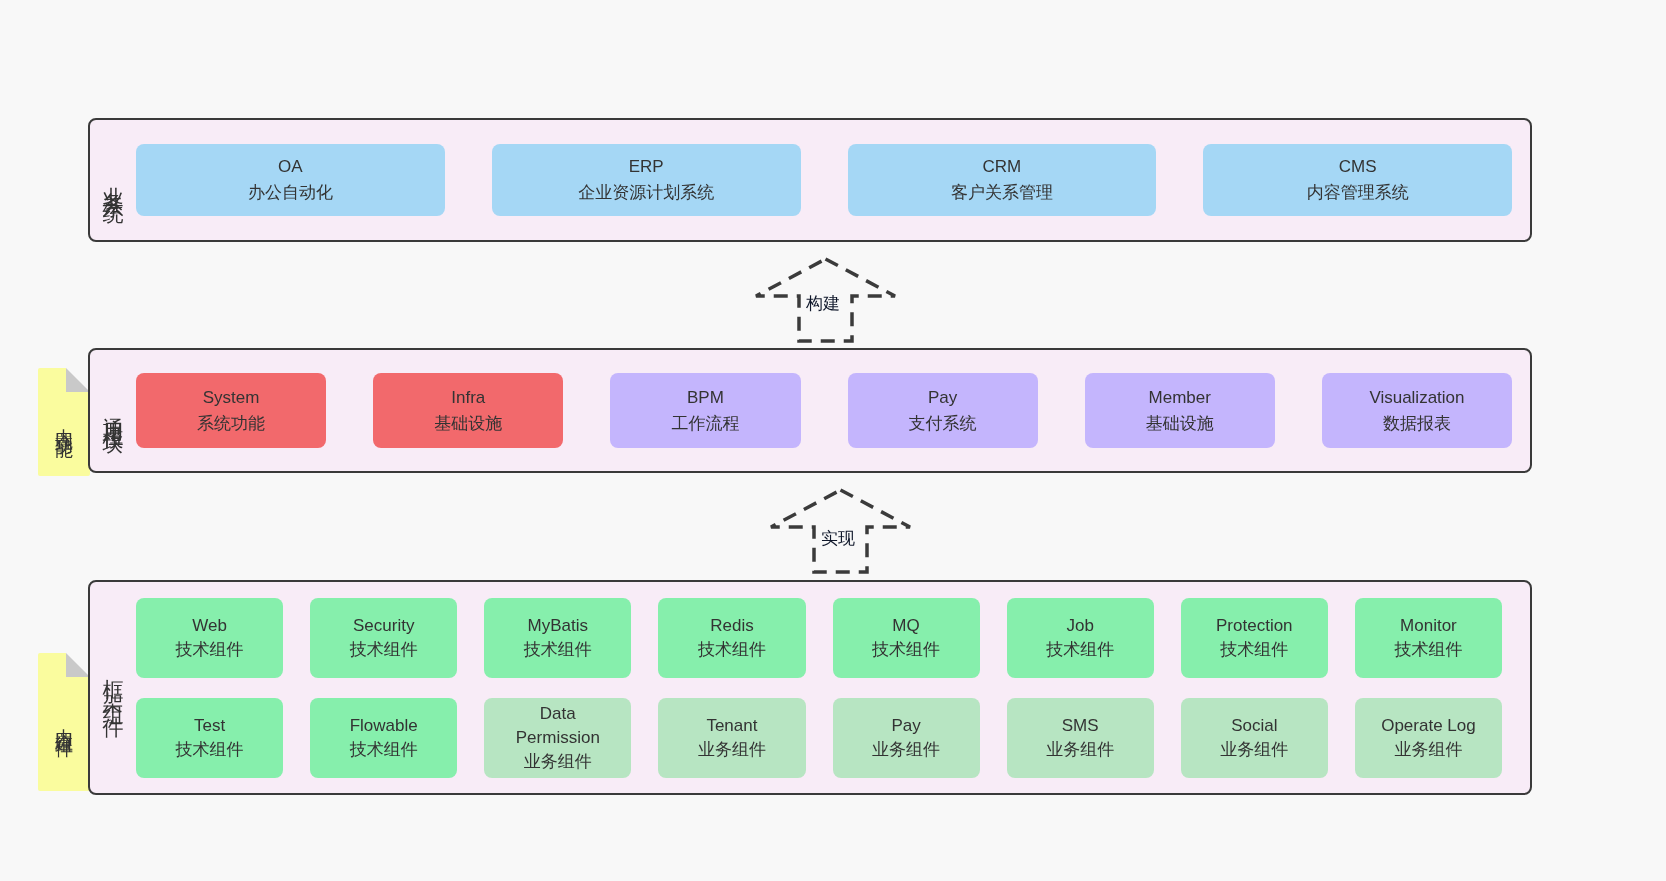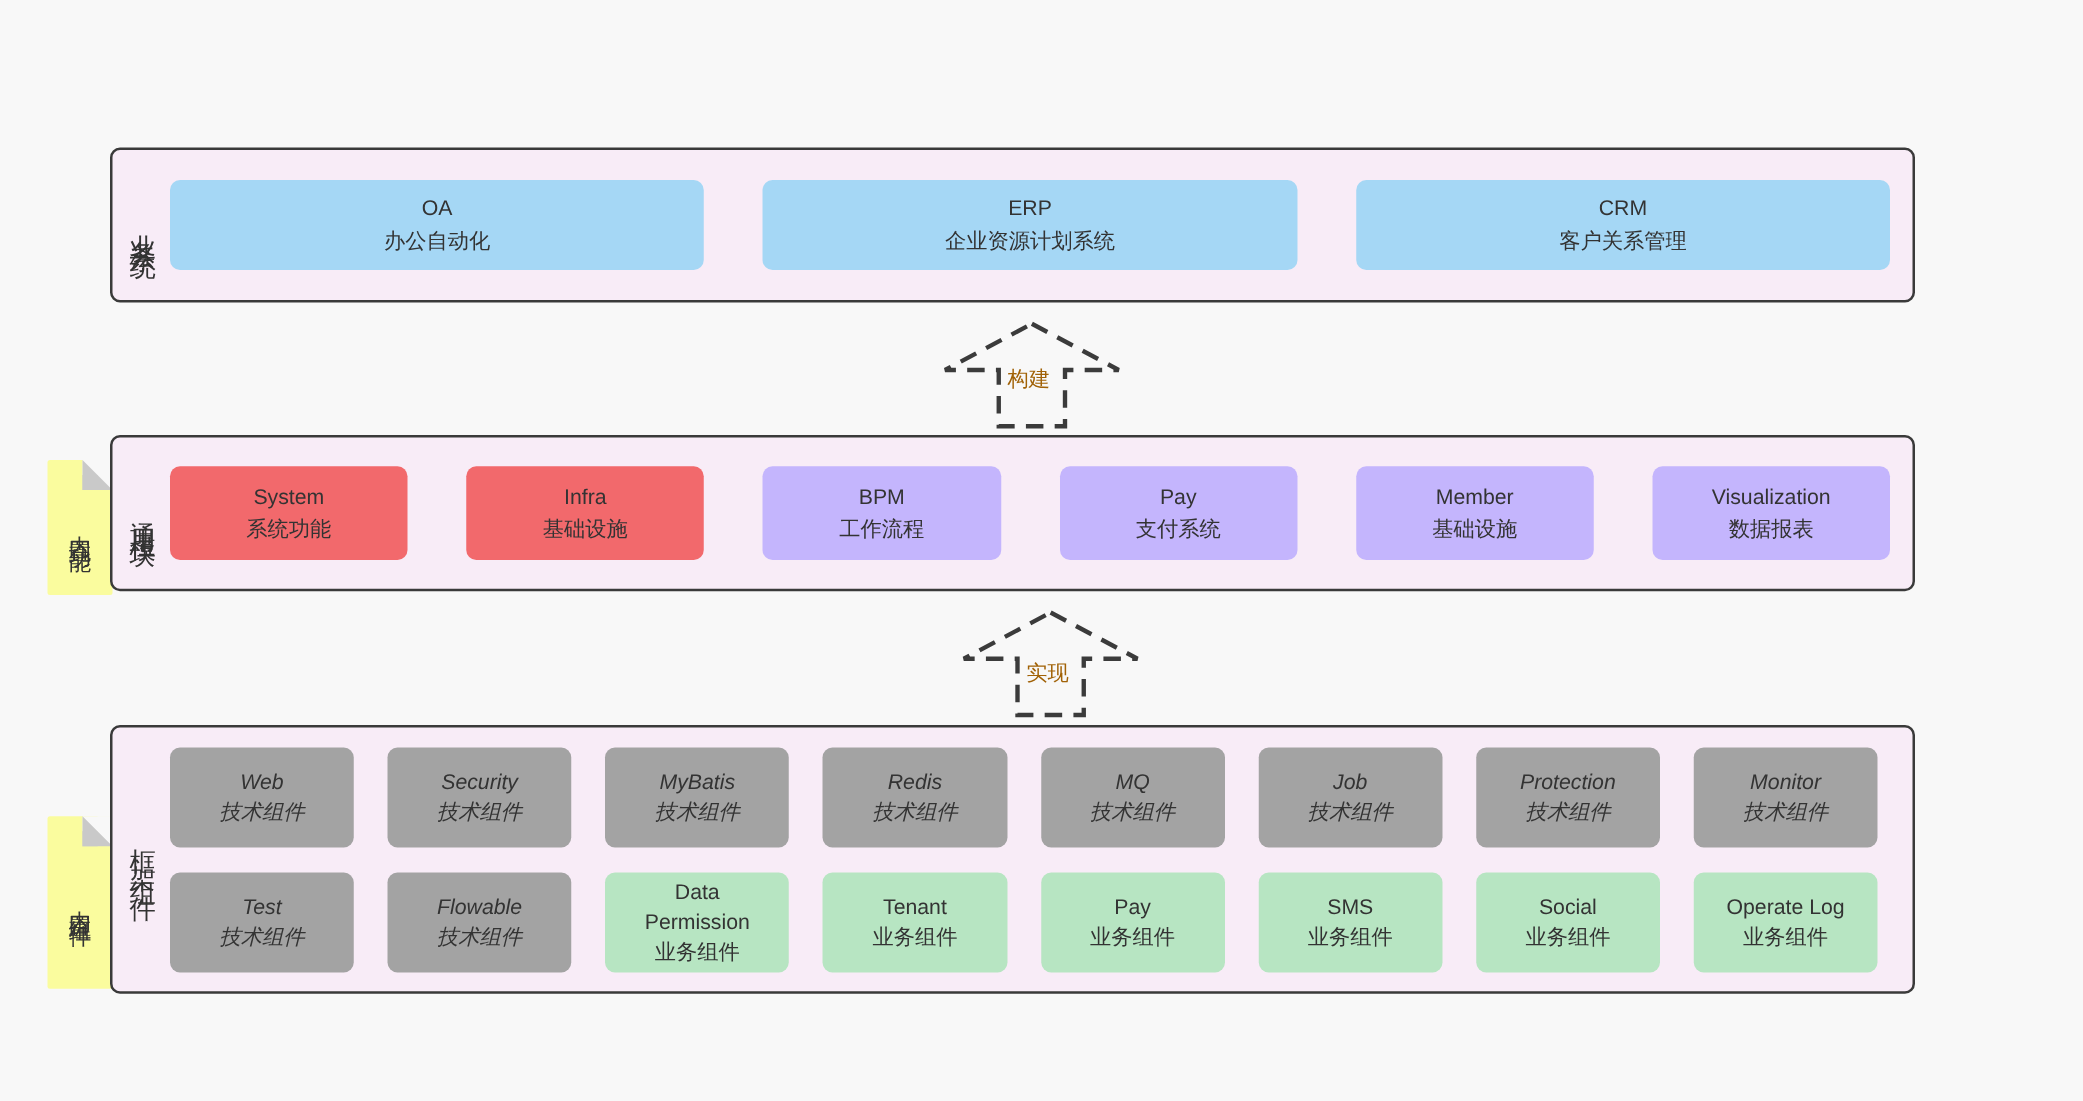--- a/index.html
+++ b/index.html
@@ -64,30 +64,30 @@
   }
   .gbox{
     height:80px;border-radius:8px;padding:0 12px;box-sizing:border-box;
     display:flex;flex-direction:column;align-items:center;justify-content:center;
     text-align:center;font-size:17px;line-height:24px;color:#333;
   }
 
   .b-blue{background:#a5d7f5;}
   .b-red{background:#f2696c;}
   .b-pink{background:#c4b5fd;}
-  .b-green{background:#a3a3a3;font-style:italic;}
+  .b-green{background:#86efac;}
   .b-lgreen{background:#b7e5c2;}
 
   
   .arrow{position:absolute;z-index:2;}
   #arrow-build{left:753px;top:256px;}
   #arrow-implement{left:768px;top:487px;}
   .arrow-label{
     position:absolute;z-index:3;background:#f8f8f8;
-    font-size:17px;color:#a16207;padding:1px 3px;line-height:20px;
+    font-size:17px;color:#0f172a;padding:1px 3px;line-height:20px;
   }
   #arrow-build-label{left:803px;top:293px;}
   #arrow-implement-label{left:818px;top:528px;}
 </style>
 </head>
 <body>
 
 <div class="canvas">
 
   <div class="note" id="note-modules">
@@ -104,20 +104,24 @@
         <span>OA</span>
         <span>办公自动化</span>
       </div>
       <div class="box b-blue">
         <span>ERP</span>
         <span>企业资源计划系统</span>
       </div>
       <div class="box b-blue">
         <span>CRM</span>
         <span>客户关系管理</span>
+      </div>
+      <div class="box b-blue">
+        <span>CMS</span>
+        <span>内容管理系统</span>
       </div>
     </div>
   </div>
 
   <svg class="arrow" id="arrow-build" width="145" height="88" viewBox="0 0 145 88">
     <polygon points="72.5,3 142,40 99,40 99,85 46,85 46,40 3,40" fill="none" stroke="#3b3b3b" stroke-width="3.5" stroke-dasharray="14 9"></polygon>
   </svg>
   <div class="arrow-label" id="arrow-build-label">构建</div>
 
   <div class="section" id="sec-modules">

